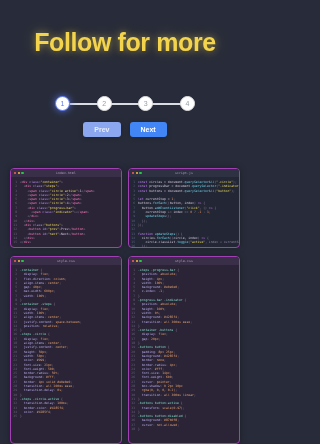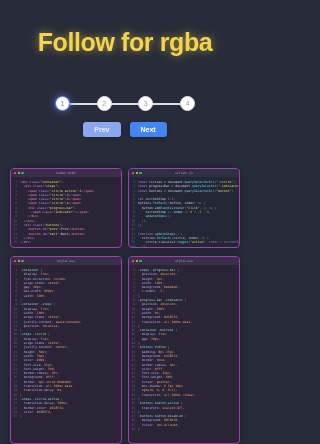--- a/index.html
+++ b/index.html
@@ -118,21 +118,21 @@
   .t-kw{ color:#c77dff; }
   .t-fn{ color:#6fd3e8; }
   .t-num{ color:#e5925f; }
 </style>
 </head>
 <body>
 
 <div class="stage">
 
   <div class="hero">
-    <div class="hero-title">Follow for rgba</div>
+    <div class="hero-title">Follow for more</div>
 
     <div class="stepper" id="stepper">
       <div class="track"></div>
     <div class="circle active">1</div>
         <div class="circle">2</div>
         <div class="circle">3</div>
         <div class="circle">4</div>
       </div>
 
     <div class="btn-row">

